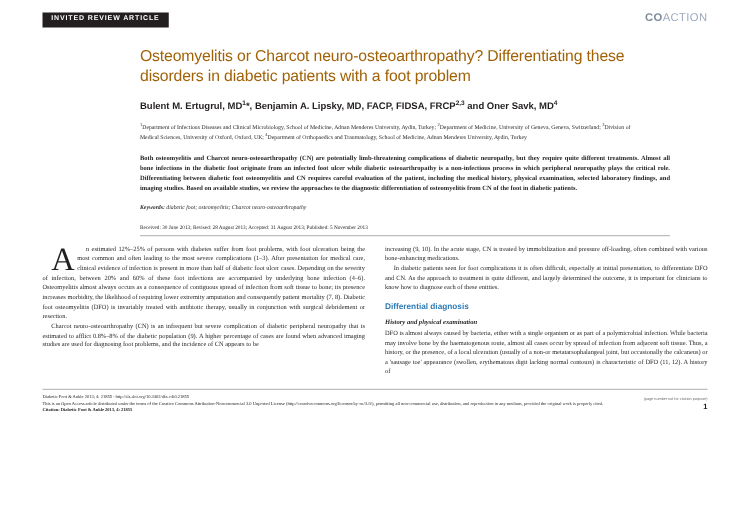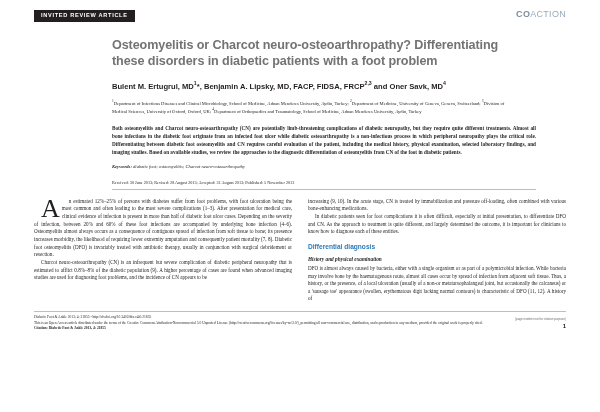--- a/index.html
+++ b/index.html
@@ -55,24 +55,24 @@
   }
 
   
   .titleblock {
     margin-top: 9px;
     padding-left: 78px;
     padding-right: 60px;
   }
   .title {
     font-family: "Liberation Sans", sans-serif;
-    color: #737373;
+    color: #a16207;
     font-size: 12.6px;
     line-height: 1.28;
-    font-weight: bold;
+    font-weight: normal;
     margin: 0;
     letter-spacing: -0.1px;
   }
   .authors {
     margin-top: 11px;
     font-family: "Liberation Sans", sans-serif;
     font-size: 7.6px;
     font-weight: bold;
     line-height: 1.38;
     color: #231f20;

